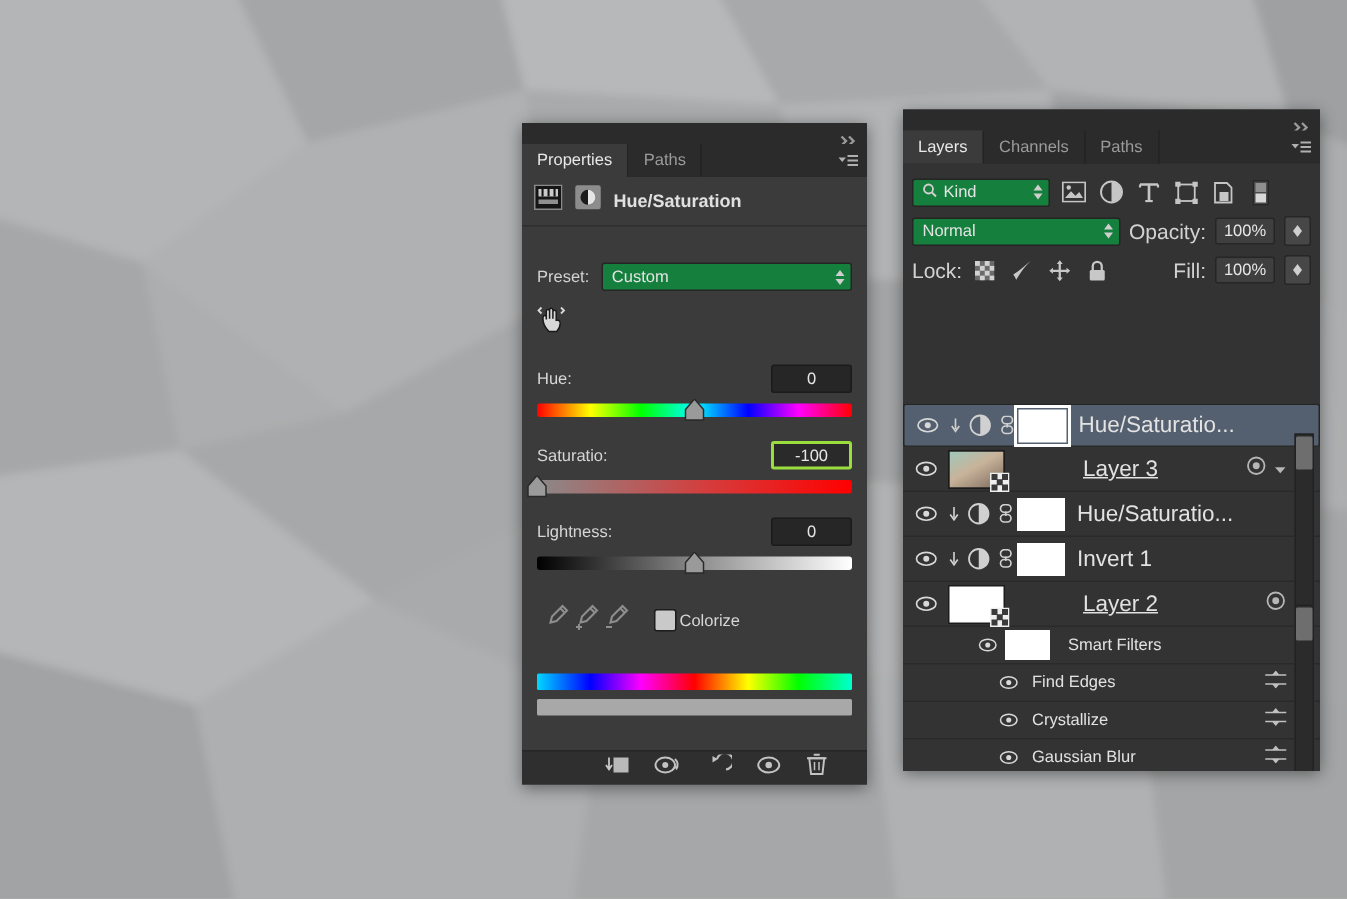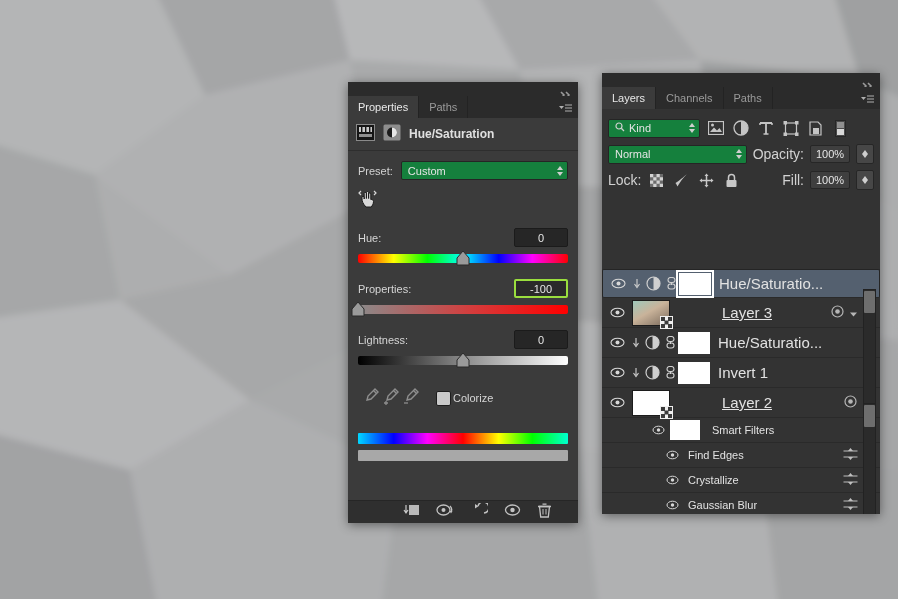--- a/index.html
+++ b/index.html
@@ -178,21 +178,21 @@
     <span>
       <svg width="18" height="17" viewBox="0 0 18 17">
         <rect x="0.5" y="0.5" width="17" height="16" rx="1.5" fill="#8d8d8d"></rect>
         <circle cx="9" cy="8.5" r="5" fill="#1b1b1b"></circle>
         <path d="M9 3.5 A5 5 0 0 1 9 13.5 Z" fill="#e6e6e6"></path>
       </svg>
     </span>
     <span class="ph-title">Hue/Saturation</span>
   </div>
 
-  <div class="prow" style="margin-top:10px;">
+  <div class="prow" style="margin-top:24px;">
     <span class="plabel">Preset:</span>
     <div class="sel" style="flex:1;">
       <span>Custom</span>
       <span class="arr">
           <i class="up"></i>
           <i class="dn"></i>
         </span>
     </div>
   </div>
 
@@ -216,21 +216,21 @@
       <span class="thumb" style="left:50%;">
         <svg width="14" height="15" viewBox="0 0 14 15">
             <path d="M7 0 L13 7 L13 14 L1 14 L1 7 Z" fill="#9a9a9a" stroke="#2a2a2a"></path>
           </svg>
       </span>
     </div>
   </div>
 
   <div style="padding:0 10px;margin-top:16px;">
     <div style="display:flex;align-items:center;justify-content:space-between;">
-      <span class="slabel">Properties:</span>
+      <span class="slabel">Saturatio:</span>
       <div class="numbox hl">
         <span>-100</span>
       </div>
     </div>
     <div class="track" style="background:linear-gradient(90deg,#8a8a8a,#d63b3b 55%,#ff0000);">
       <span class="thumb" style="left:0%;">
         <svg width="14" height="15" viewBox="0 0 14 15">
             <path d="M7 0 L13 7 L13 14 L1 14 L1 7 Z" fill="#9a9a9a" stroke="#2a2a2a"></path>
           </svg>
       </span>

